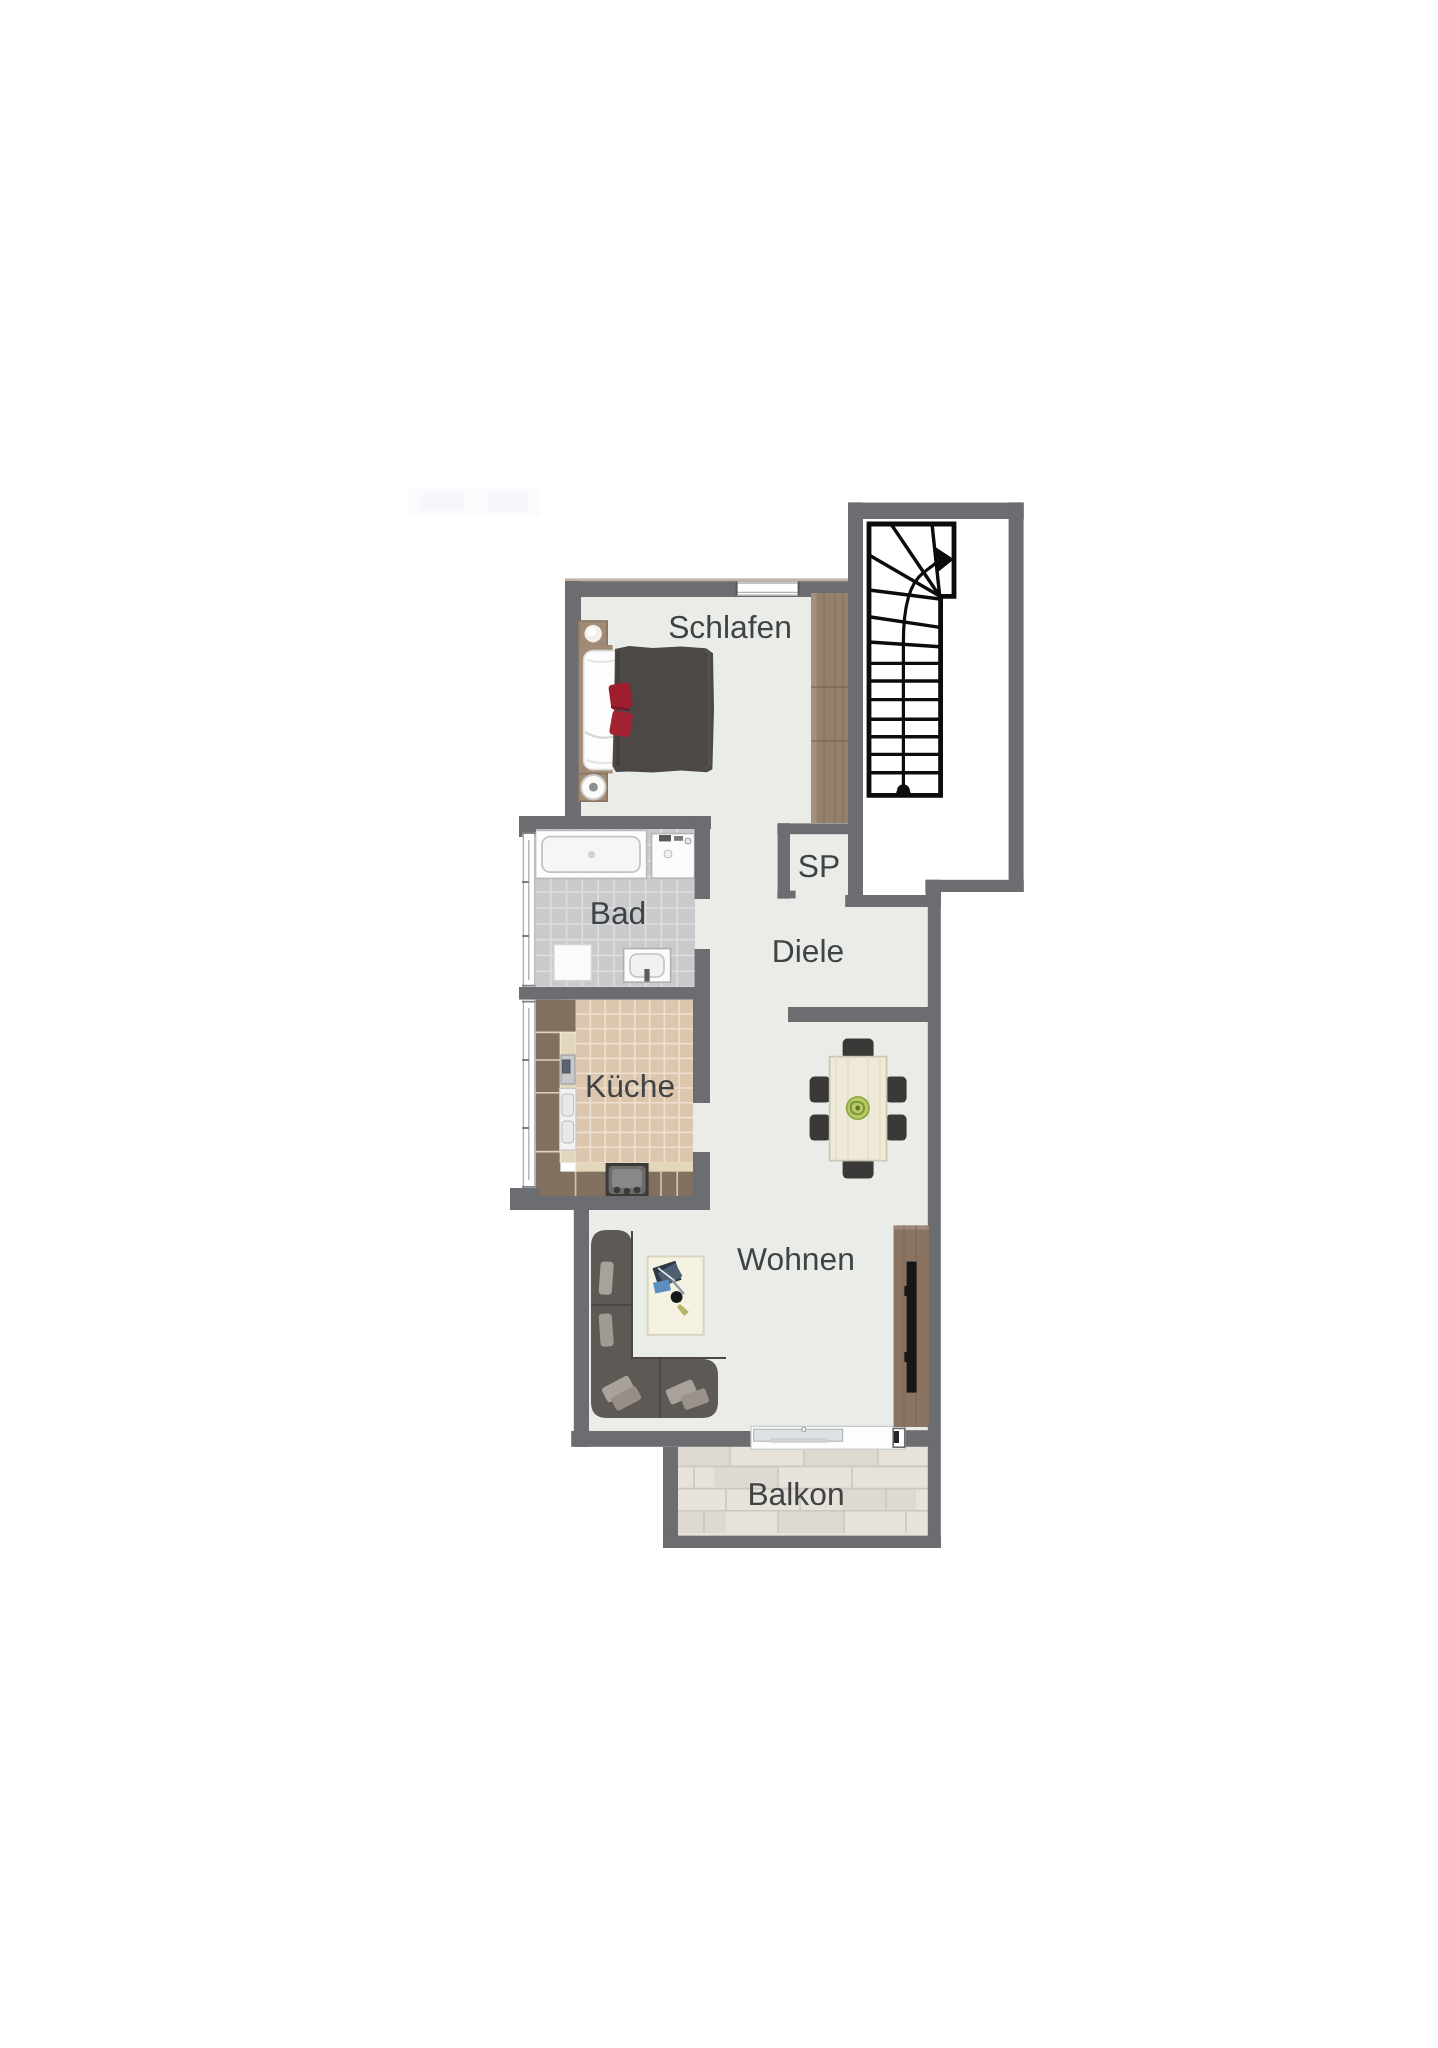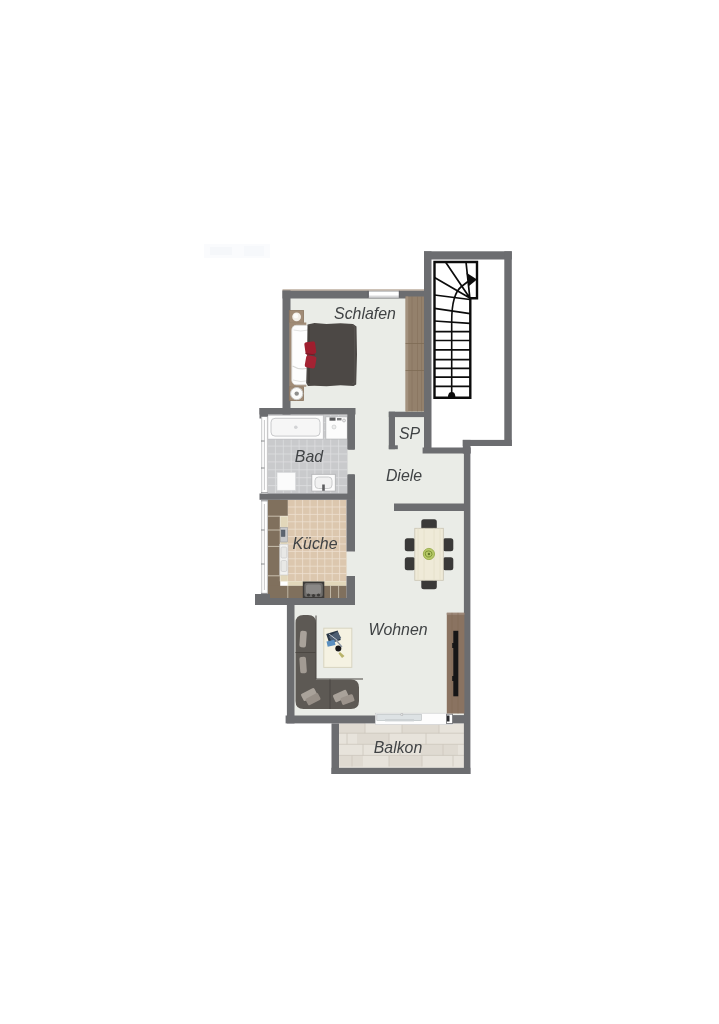--- a/index.html
+++ b/index.html
@@ -1,16 +1,16 @@
 <!DOCTYPE html>
 <html><head>
 <meta charset="utf-8">
 <style>
   html,body{margin:0;padding:0;background:#ffffff;}
-  .page{position:relative;width:719px;height:1024px;background:#ffffff;overflow:hidden;font-style:italic;}
+  .page{position:relative;width:719px;height:1024px;background:#ffffff;overflow:hidden;}
   svg{position:absolute;left:0;top:0;}
   text{font-family:"Liberation Sans",sans-serif;fill:#404345;}
 </style>
 </head>
 <body>
 <div class="page">
 <svg width="719" height="1024" viewBox="0 0 719 1024">
 
 <rect x="0" y="0" width="719" height="1024" fill="#ffffff"></rect>
 

